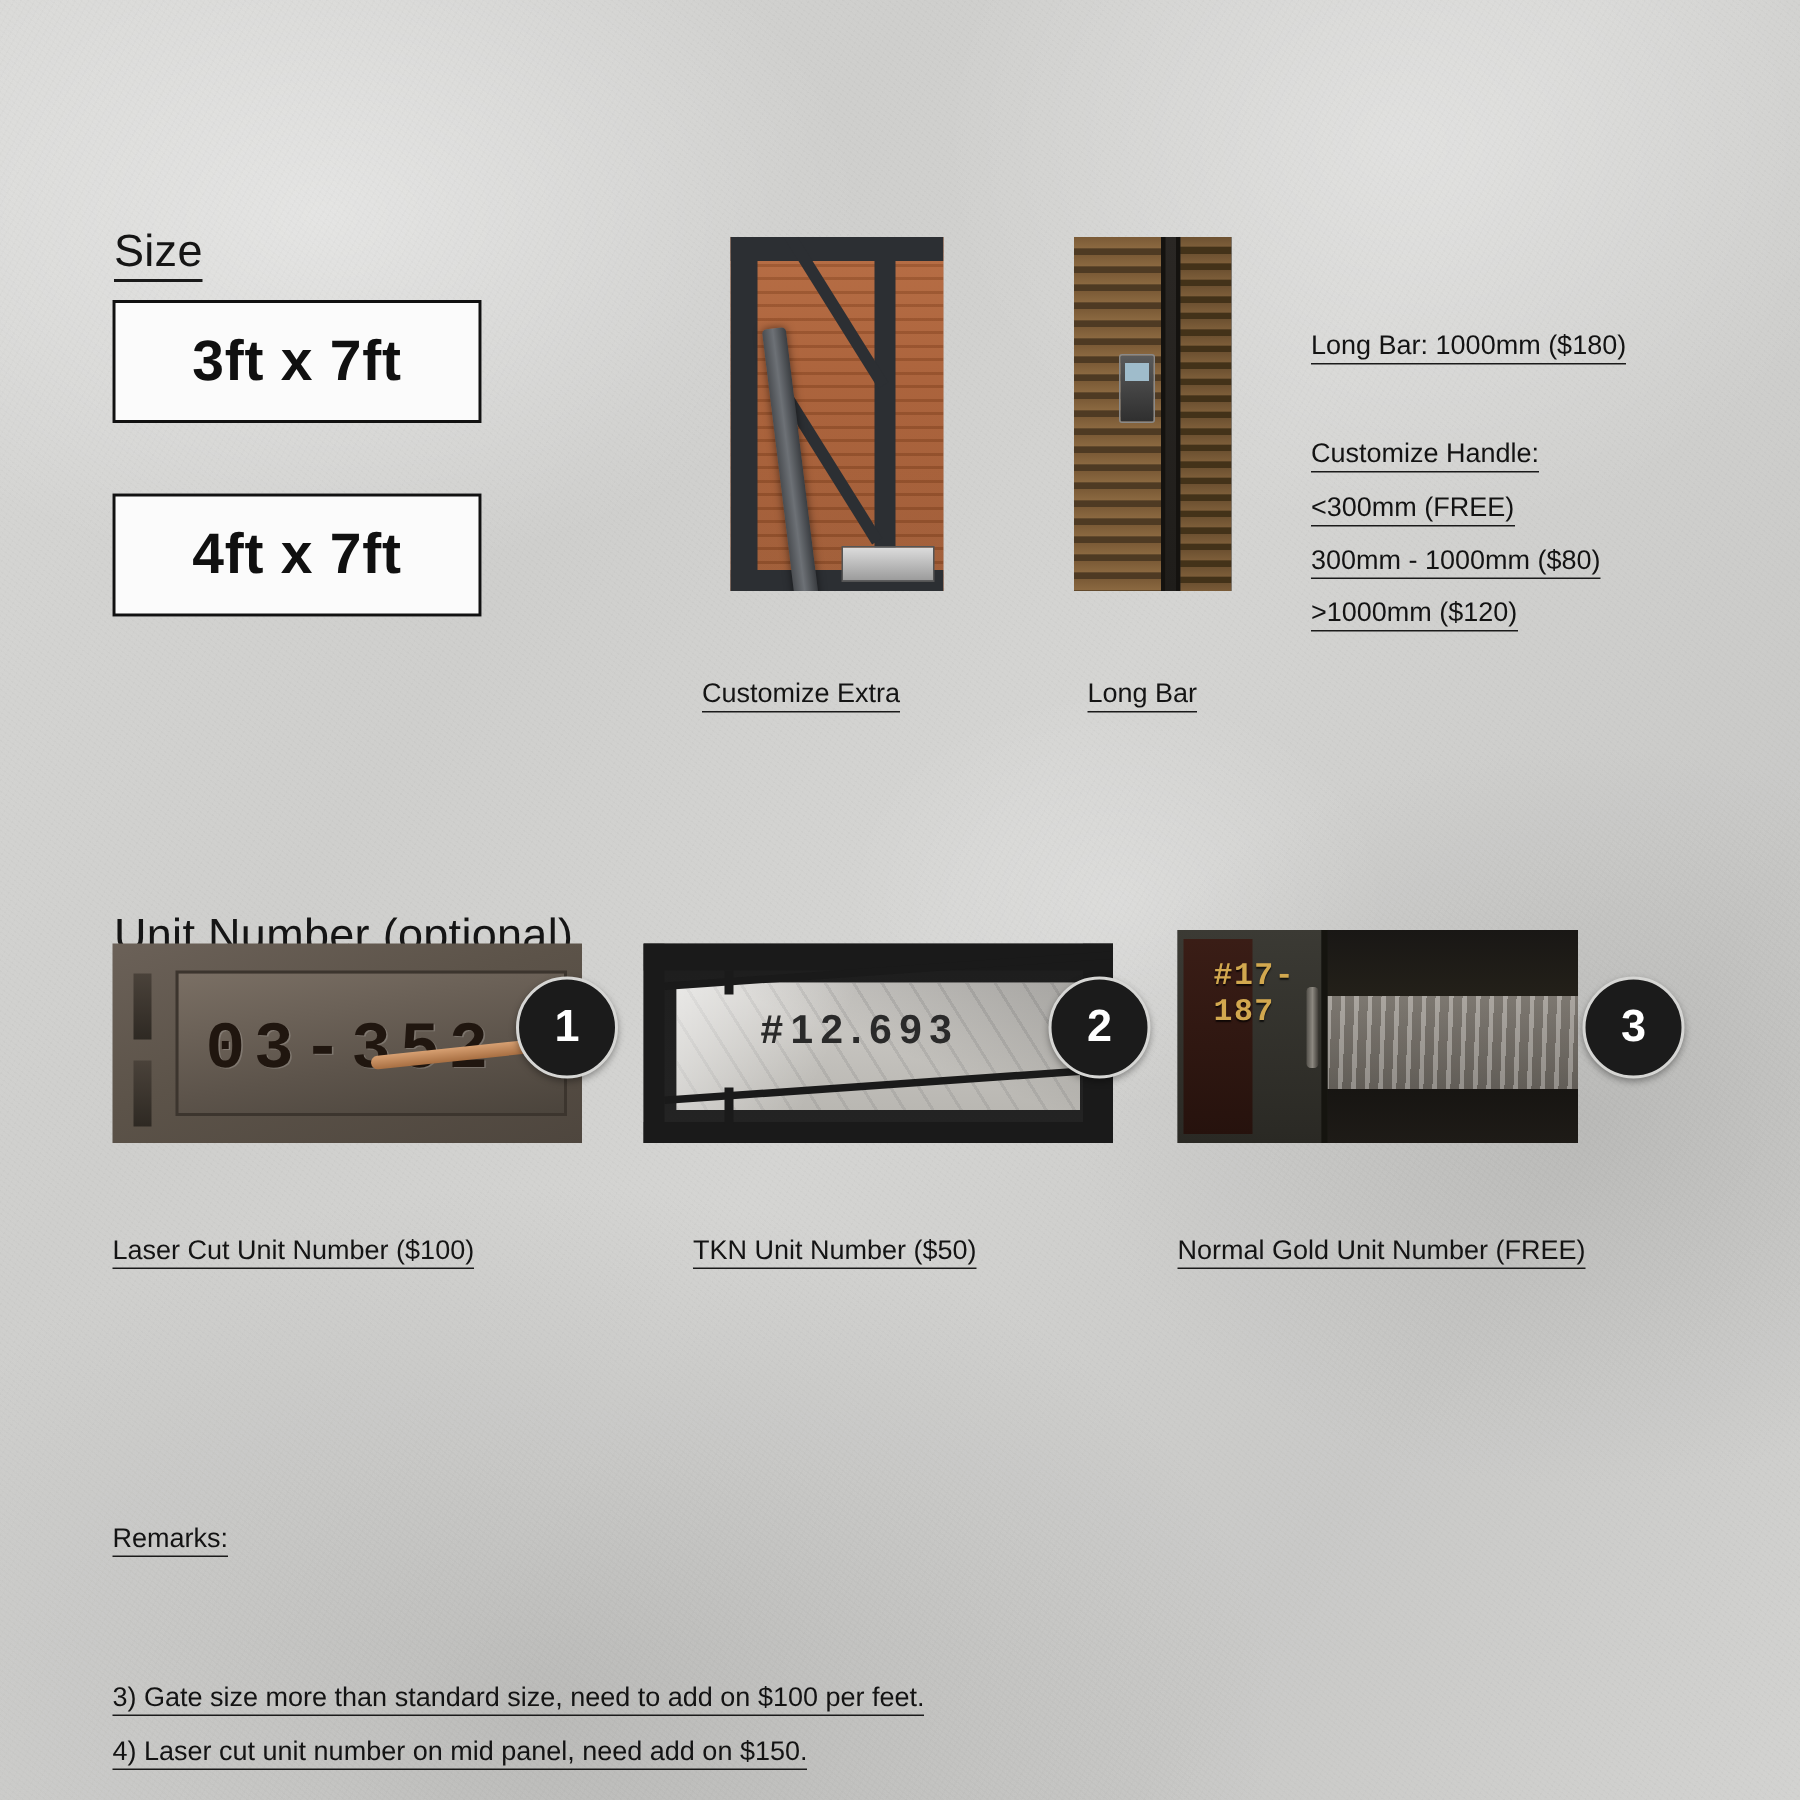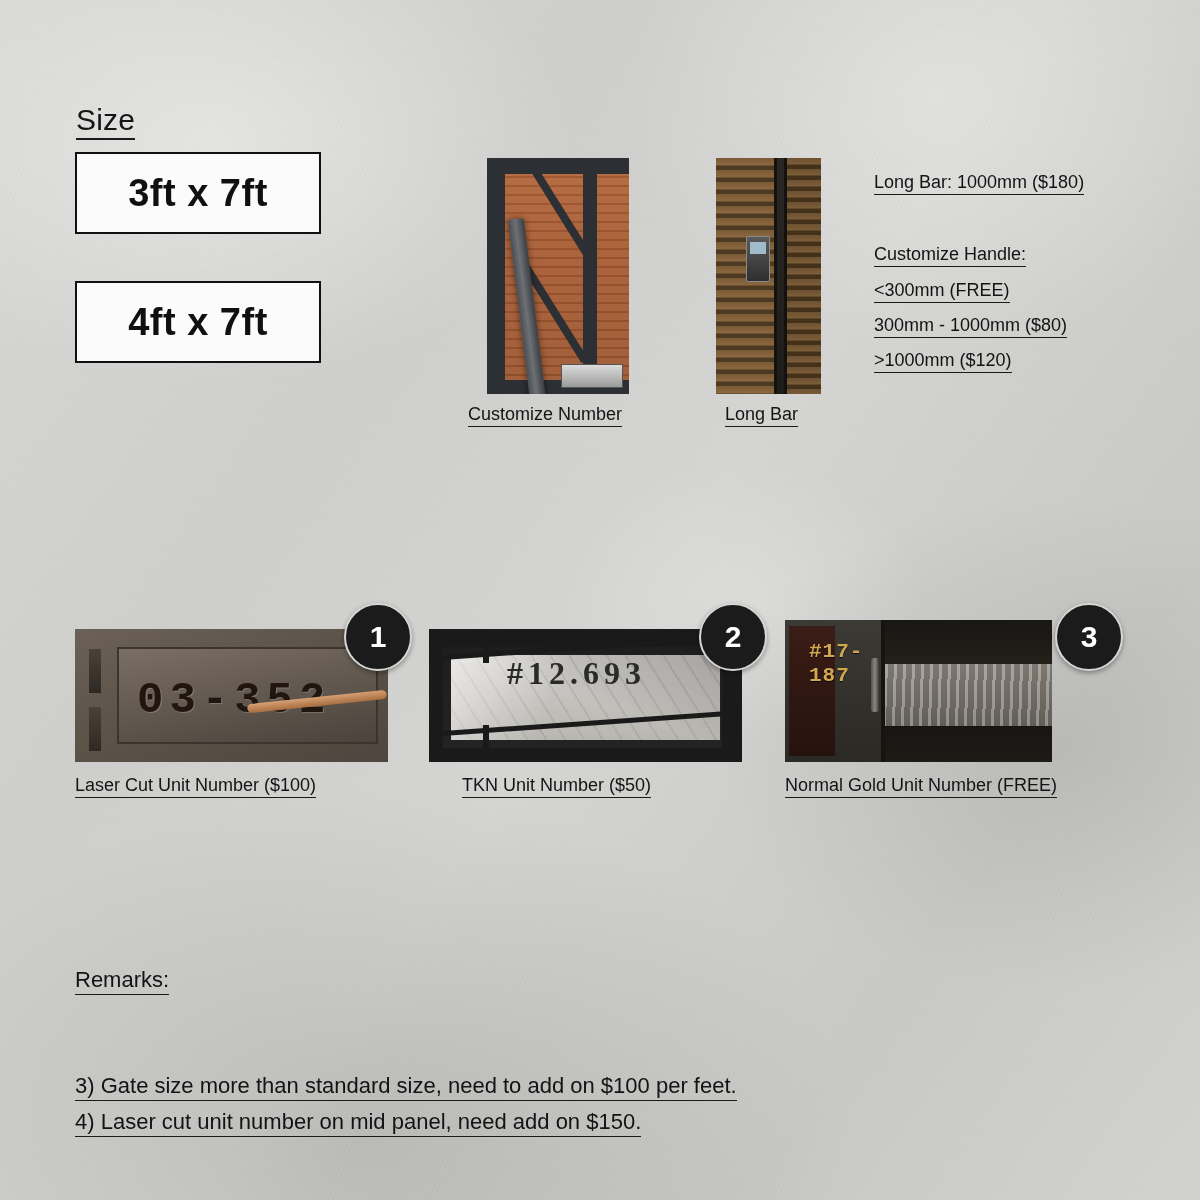--- a/index.html
+++ b/index.html
@@ -34,21 +34,21 @@
     opacity: 0.30;
     background-image:
       repeating-linear-gradient(37deg, rgba(0,0,0,0.035) 0px, rgba(0,0,0,0.035) 1px, rgba(255,255,255,0.02) 1px, rgba(255,255,255,0.02) 3px),
       repeating-linear-gradient(118deg, rgba(0,0,0,0.03) 0px, rgba(0,0,0,0.03) 1px, rgba(255,255,255,0.025) 1px, rgba(255,255,255,0.025) 4px);
     pointer-events: none;
   }
   #content {
     position: absolute;
     inset: 0;
   }
-  .abs { position: absolute; }
+  .abs { position: absolute; margin-top: 48px; }
 
   .section-title {
     font-size: 30px;
     font-weight: 400;
     letter-spacing: 0.2px;
     color: #151515;
     border-bottom: 2px solid #1a1a1a;
     display: inline-block;
     padding-bottom: 2px;
     line-height: 1.1;
@@ -81,21 +81,21 @@
   .price-line {
     font-size: 18px;
     color: #131313;
     border-bottom: 1.5px solid #1a1a1a;
     display: inline-block;
     padding-bottom: 1px;
     white-space: nowrap;
   }
 
   .remark-line {
-    font-size: 22px;
+    font-size: 18px;
     color: #131313;
     border-bottom: 1.5px solid #1a1a1a;
     display: inline-block;
     padding-bottom: 1px;
     white-space: nowrap;
   }
 
   .badge {
     width: 64px;
     height: 64px;
@@ -203,23 +203,23 @@
   #photo-unit2 { background: linear-gradient(180deg,#1d1d1d 0%, #242424 100%); }
   #photo-unit2 .marble {
     position: absolute; left: 22px; top: 26px; right: 22px; bottom: 22px;
     background:
       linear-gradient(115deg, rgba(255,255,255,0.55), rgba(255,255,255,0) 40%),
       linear-gradient(200deg, rgba(0,0,0,0.20), rgba(0,0,0,0) 50%),
       repeating-linear-gradient(58deg, rgba(120,120,120,0.20) 0px, rgba(120,120,120,0.20) 2px, rgba(255,255,255,0) 2px, rgba(255,255,255,0) 16px),
       linear-gradient(180deg,#cfcdc9,#b9b7b2);
   }
   #photo-unit2 .numtext {
-    position: absolute; left: 78px; top: 26px;
-    font-family: Liberation Serif, serif;
-    font-size: 32px; font-weight: 700; letter-spacing: 5px;
+    position: absolute; left: 78px; top: 42px;
+    font-family: Liberation Sans, sans-serif;
+    font-size: 27px; font-weight: 700; letter-spacing: 5px;
     color: #2a2a2a;
   }
   #photo-unit2 .railing { position: absolute; background: #1a1a1a; }
 
   
   #photo-unit3 { background: linear-gradient(180deg,#1a1a18 0%, #211f1c 100%); }
   #photo-unit3 .leftframe {
     position: absolute; left: 0; top: 0; width: 96px; bottom: 0;
     background: linear-gradient(180deg,#3b3a34,#2a2924);
     border-right: 4px solid #15140f;
@@ -281,21 +281,21 @@
     <div class="frame-v" style="left:0; top:0; width:18px; height:100%;"></div>
     <div class="frame-v" style="left:96px; top:0; width:14px; height:100%;"></div>
     <div class="frame-v" style="left:0; top:0; width:100%; height:16px;"></div>
     <div class="frame-v" style="left:0; bottom:0; width:100%; height:14px;"></div>
     <div class="diag" style="left:10px; top:44px; width:120px; height:8px; transform: rotate(58deg);"></div>
     <div class="diag" style="left:6px; top:148px; width:120px; height:8px; transform: rotate(58deg);"></div>
     <div class="handle-bar"></div>
     <div class="lock-plate"></div>
   </div>
   <div class="abs" style="left:468px; top:404px;">
-    <span class="caption">Customize Number</span>
+    <span class="caption">Customize Extra</span>
   </div>
 
   <div class="photo" id="photo-longbar" style="left:716px; top:158px; width:105px; height:236px;">
     <div class="slats"></div>
     <div class="doorpanel">
       <div class="bar"></div>
       <div class="digilock">
         <div class="screen"></div>
       </div>
     </div>
@@ -314,20 +314,23 @@
   <div class="abs" style="left:874px; top:280px;">
     <span class="price-line">&lt;300mm (FREE)</span>
   </div>
   <div class="abs" style="left:874px; top:315px;">
     <span class="price-line">300mm - 1000mm ($80)</span>
   </div>
   <div class="abs" style="left:874px; top:350px;">
     <span class="price-line">&gt;1000mm ($120)</span>
   </div>
 
+  <div class="abs" style="left:76px; top:559px;">
+    <span class="section-title">Unit Number (optional)</span>
+  </div>
 
   <div class="photo" id="photo-unit1" style="left:75px; top:629px; width:313px; height:133px;">
     <div class="hinge" style="top:20px;"></div>
     <div class="hinge" style="top:78px;"></div>
     <div class="plate"></div>
     <div class="numtext">03-352</div>
     <div class="handlebar"></div>
   </div>
   <div class="abs badge" style="left:344px; top:603px;">
     <span>1</span>

